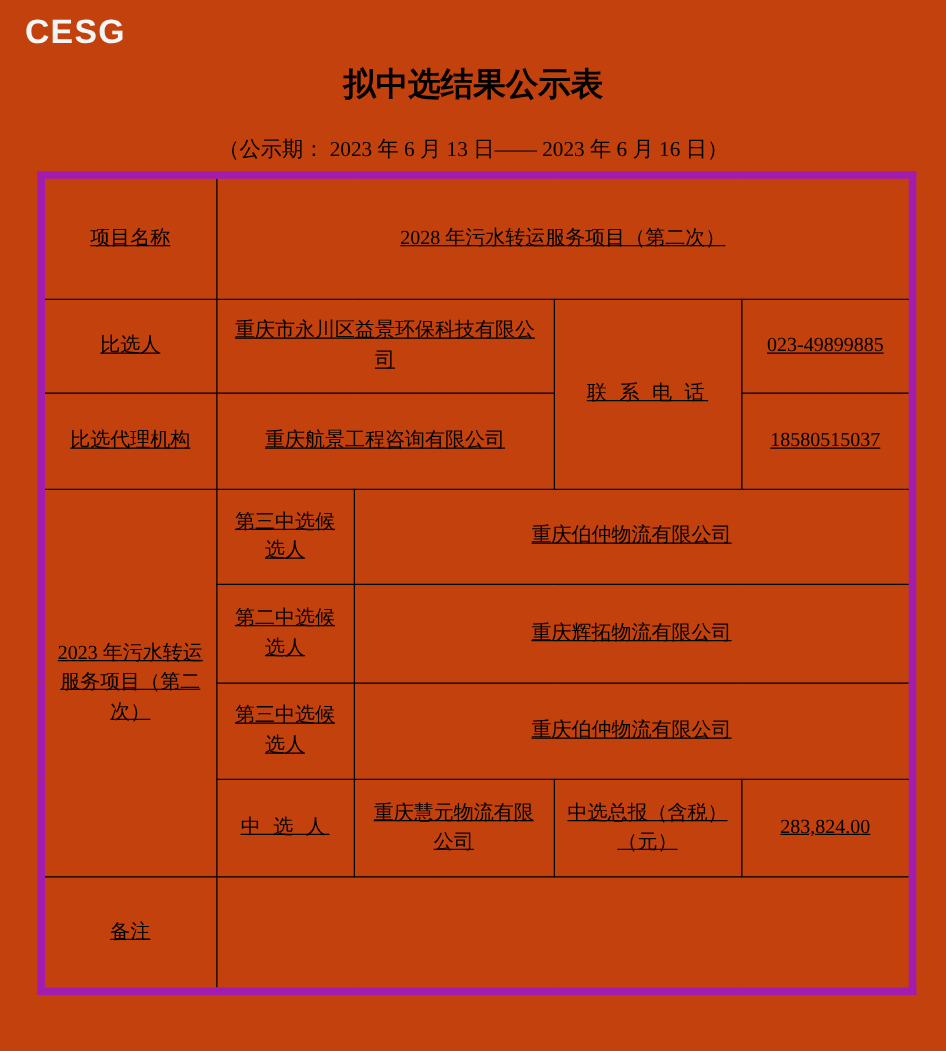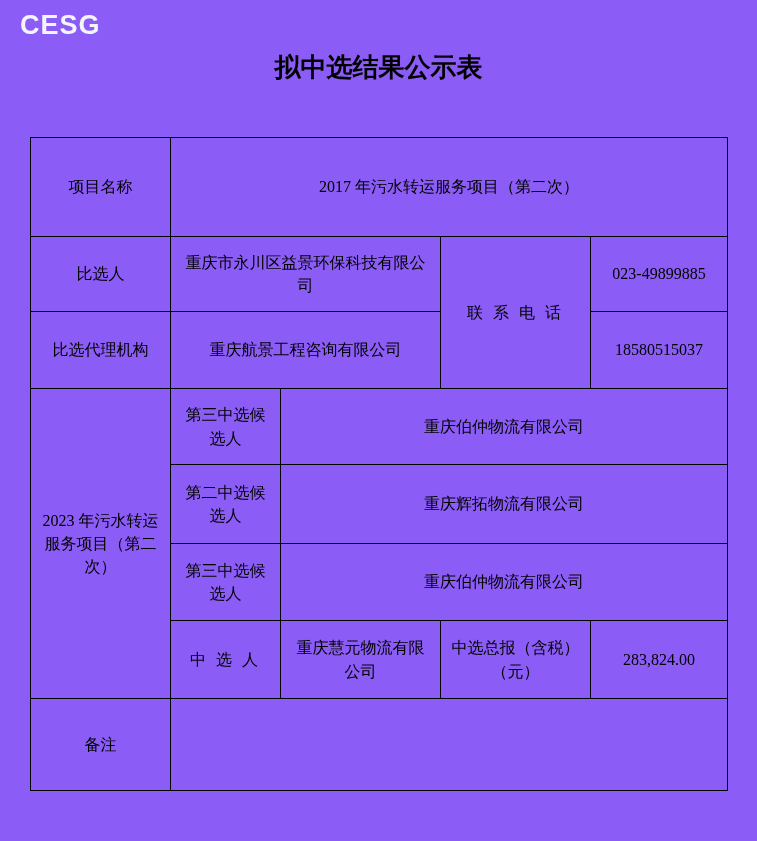--- a/index.html
+++ b/index.html
@@ -4,21 +4,21 @@
 <style>
   html, body {
     margin: 0;
     padding: 0;
     background: #ffffff;
   }
   .page {
     position: relative;
     width: 757px;
     height: 841px;
-    background: #8b5cf6;
+    background: #c2410c;
     color: #000000;
     font-family: "Liberation Serif", "DejaVu Serif", serif;
     overflow: hidden;
   }
   .watermark {
     position: absolute;
     left: 20px;
     top: 10px;
     font-family: "Liberation Sans", "DejaVu Sans", sans-serif;
     font-weight: bold;
@@ -47,21 +47,22 @@
     font-size: 17px;
     line-height: 1.2;
   }
   table.notice {
     position: absolute;
     left: 30px;
     top: 137px;
     width: 697px;
     border-collapse: collapse;
     table-layout: fixed;
-    border: 1px solid #a21caf;
+    border: 6px solid #a21caf;
+    text-decoration: underline;
   }
   table.notice td {
     border: 1px solid #000000;
     text-align: center;
     vertical-align: middle;
     font-size: 16px;
     line-height: 1.45;
     padding: 2px 4px;
     overflow: hidden;
   }
@@ -79,33 +80,34 @@
 </style>
 </head>
 <body>
 
 <div class="page">
 
   <div class="watermark">CESG</div>
 
   <h1 class="title">拟中选结果公示表</h1>
 
+  <div class="subtitle">（公示期： 2023 年 6 月 13 日—— 2023 年 6 月 16 日）</div>
 
   <table class="notice">
     <colgroup>
       <col style="width:140px">
       <col style="width:110px">
       <col style="width:160px">
       <col style="width:150px">
       <col style="width:137px">
     </colgroup>
     <tbody>
       <tr class="r1">
         <td>项目名称</td>
-        <td colspan="4">2017 年污水转运服务项目（第二次）</td>
+        <td colspan="4">2028 年污水转运服务项目（第二次）</td>
       </tr>
 
       <tr class="r2">
         <td>比选人</td>
         <td colspan="2" class="pre">重庆市永川区益景环保科技有限公
 司</td>
         <td rowspan="2" class="spaced">联 系 电 话</td>
         <td>023-49899885</td>
       </tr>
 

